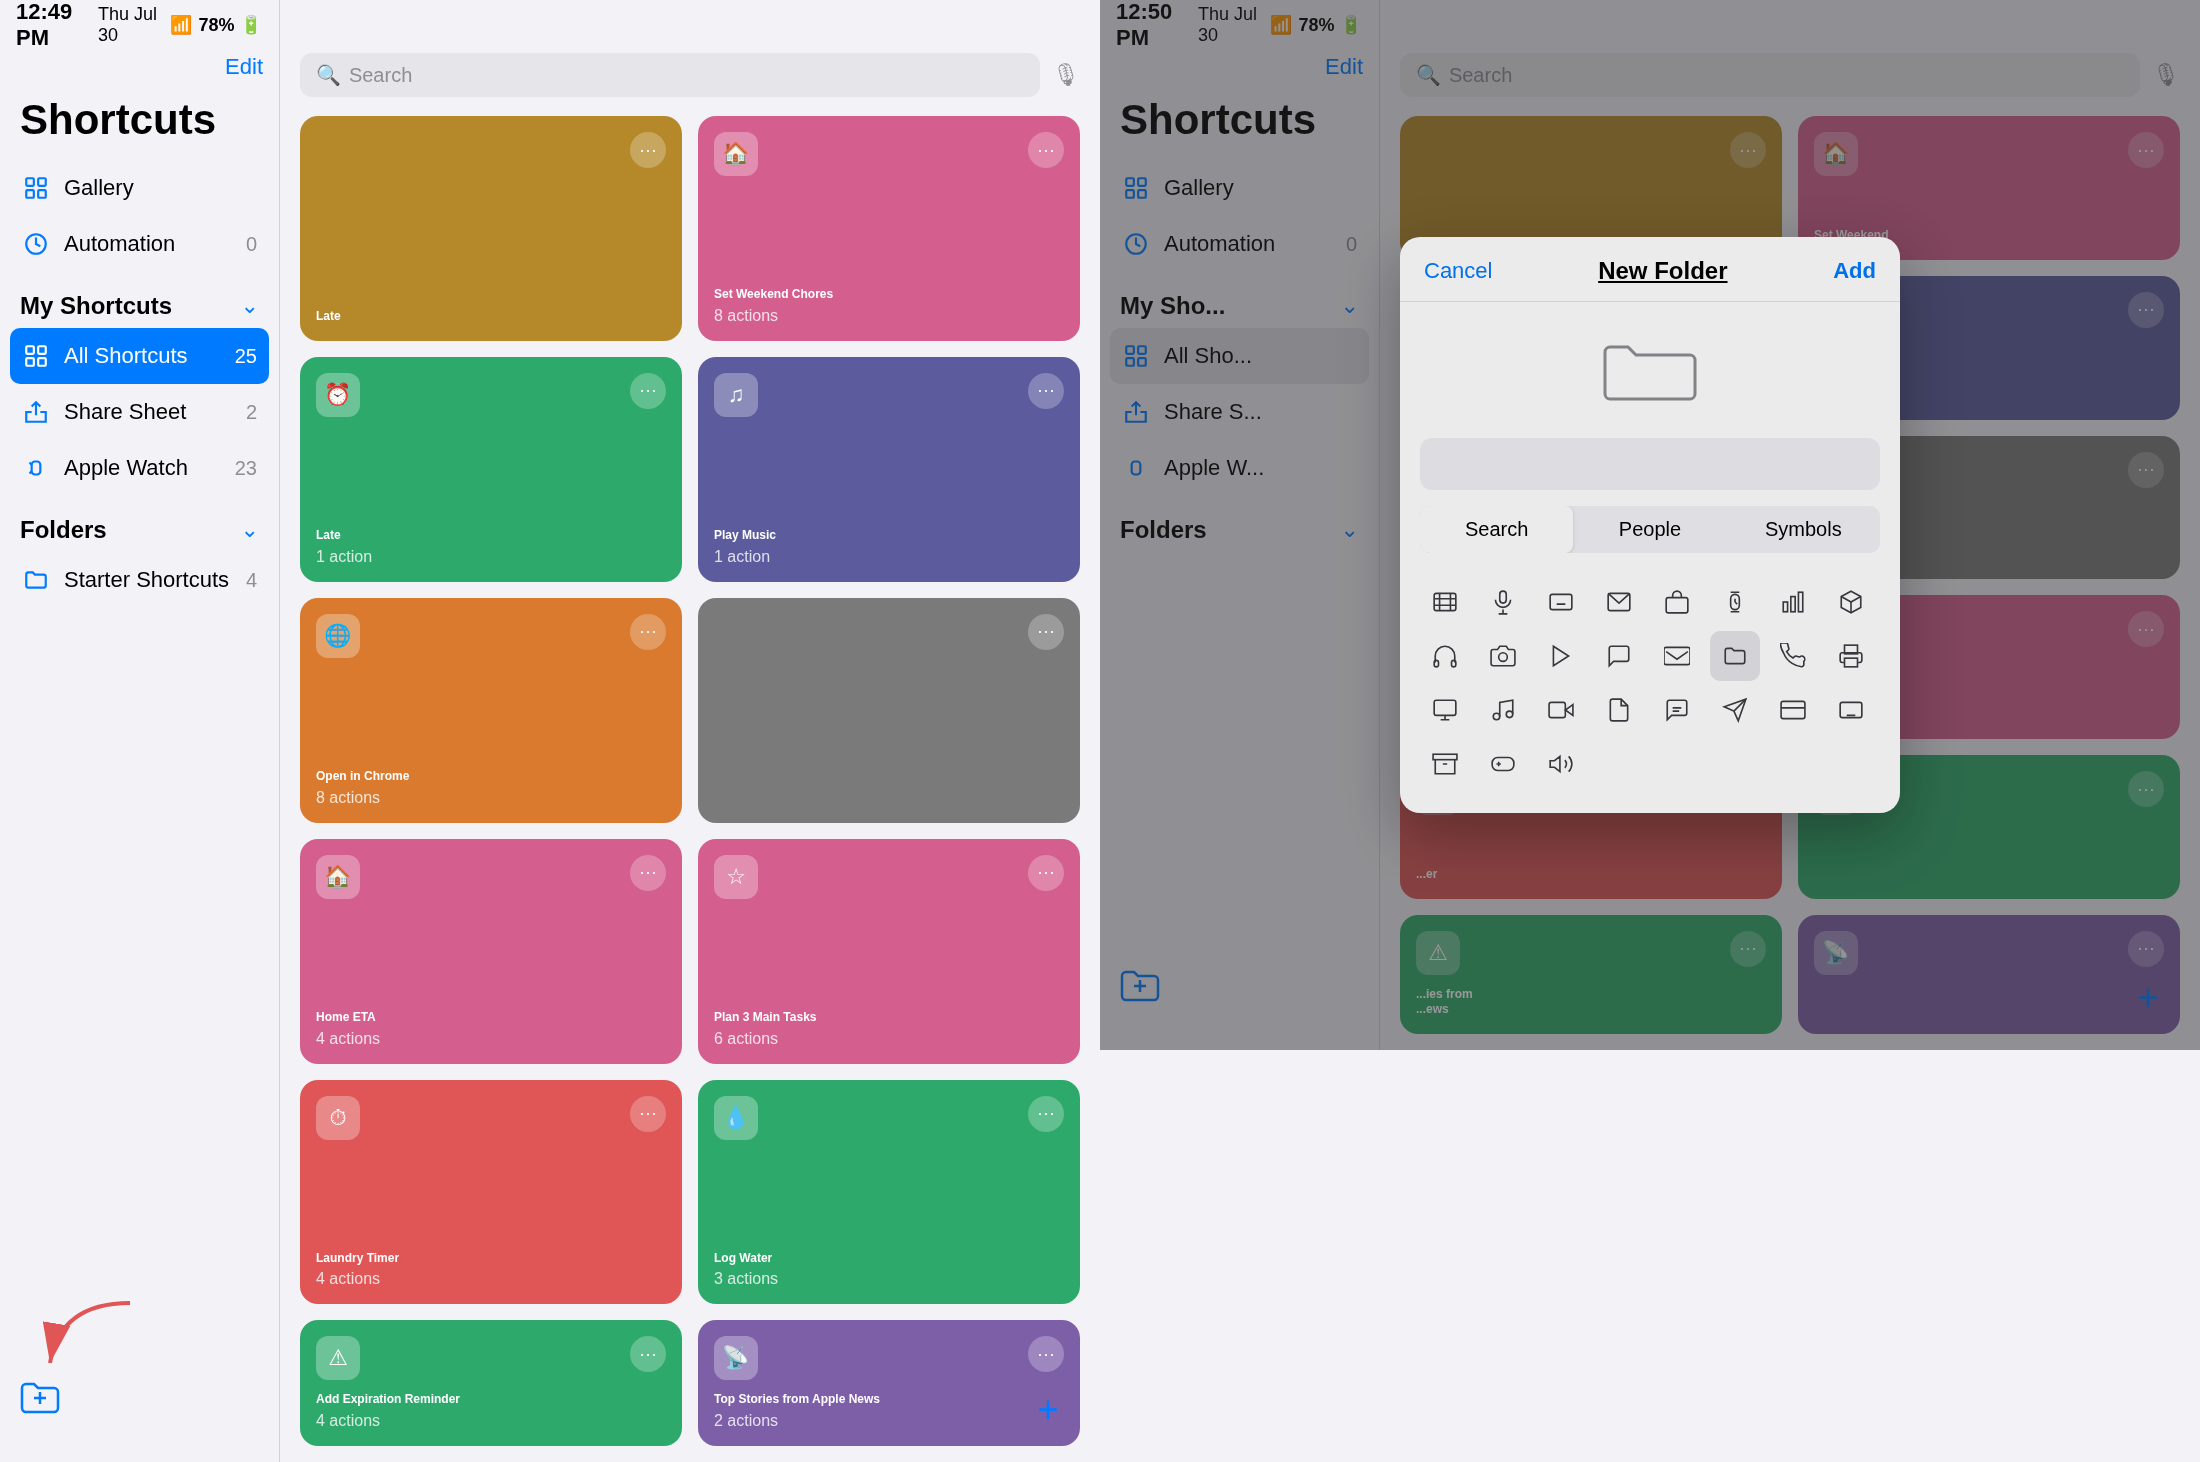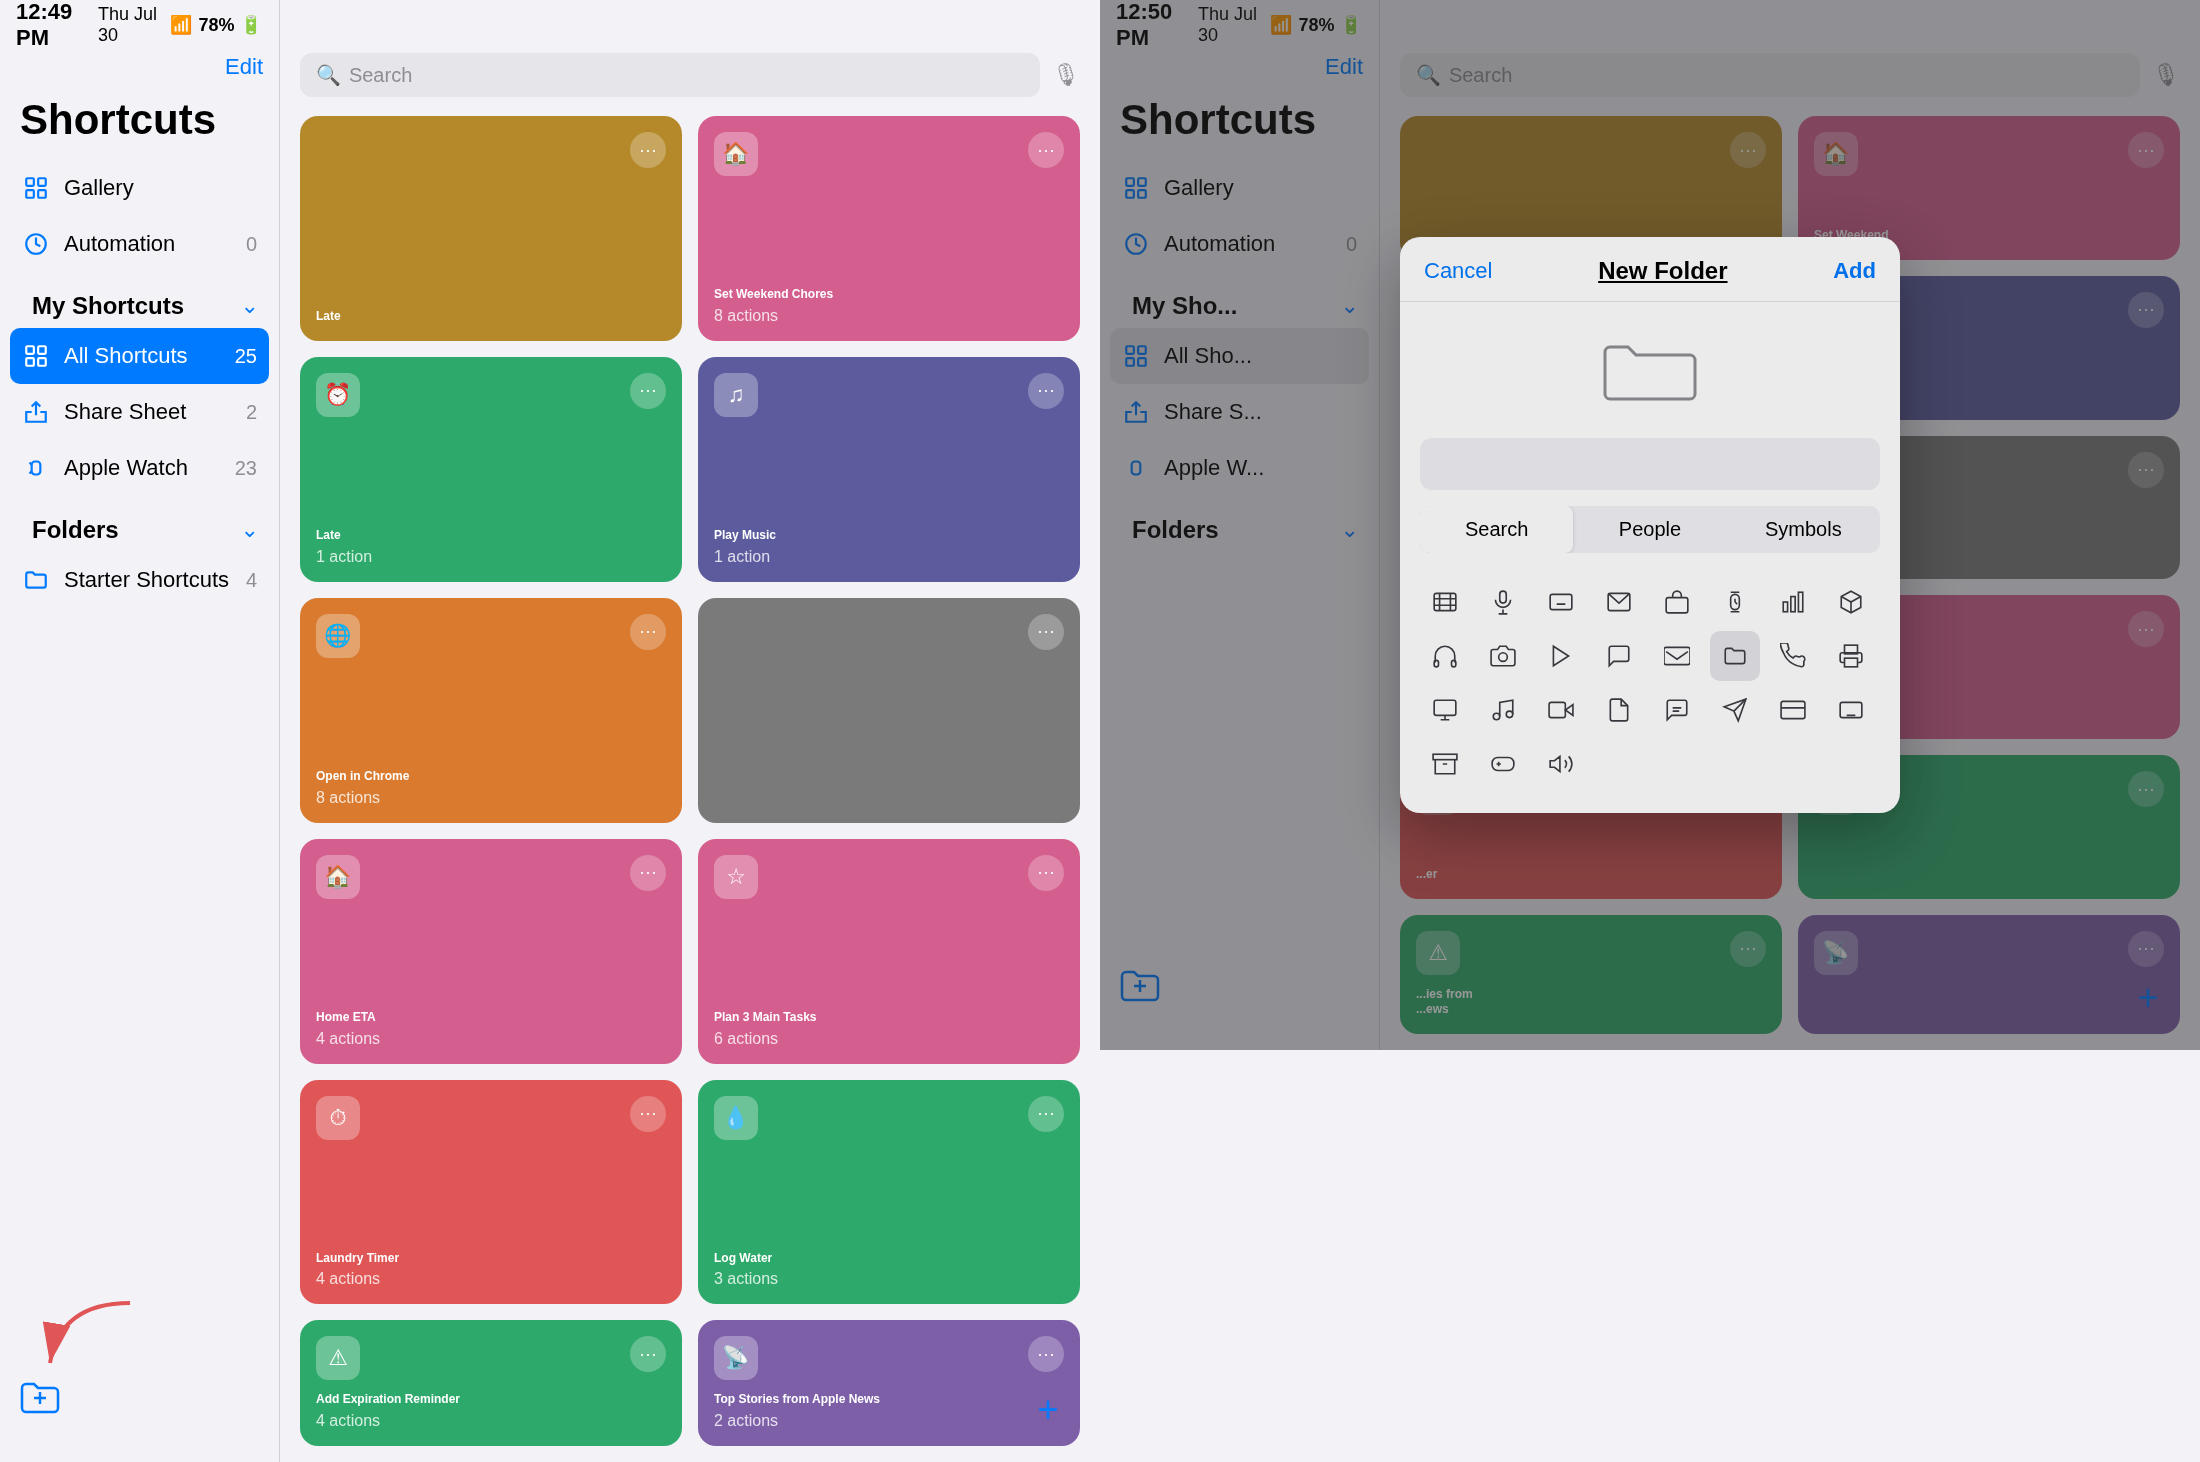--- a/index.html
+++ b/index.html
@@ -82,21 +82,21 @@
       color: #007aff;
       font-size: 22px;
     }
     .sidebar-nav-item .badge {
       margin-left: auto;
       color: #8e8e93;
       font-size: 20px;
     }
 
     .sidebar-section-header {
-      padding: 20px 20px 8px 32px;
+      padding: 20px 20px 8px 20px;
       display: flex;
       align-items: center;
       justify-content: space-between;
     }
     .sidebar-section-title {
       font-size: 24px;
       font-weight: 700;
       color: #000;
     }
     .sidebar-section-chevron {

